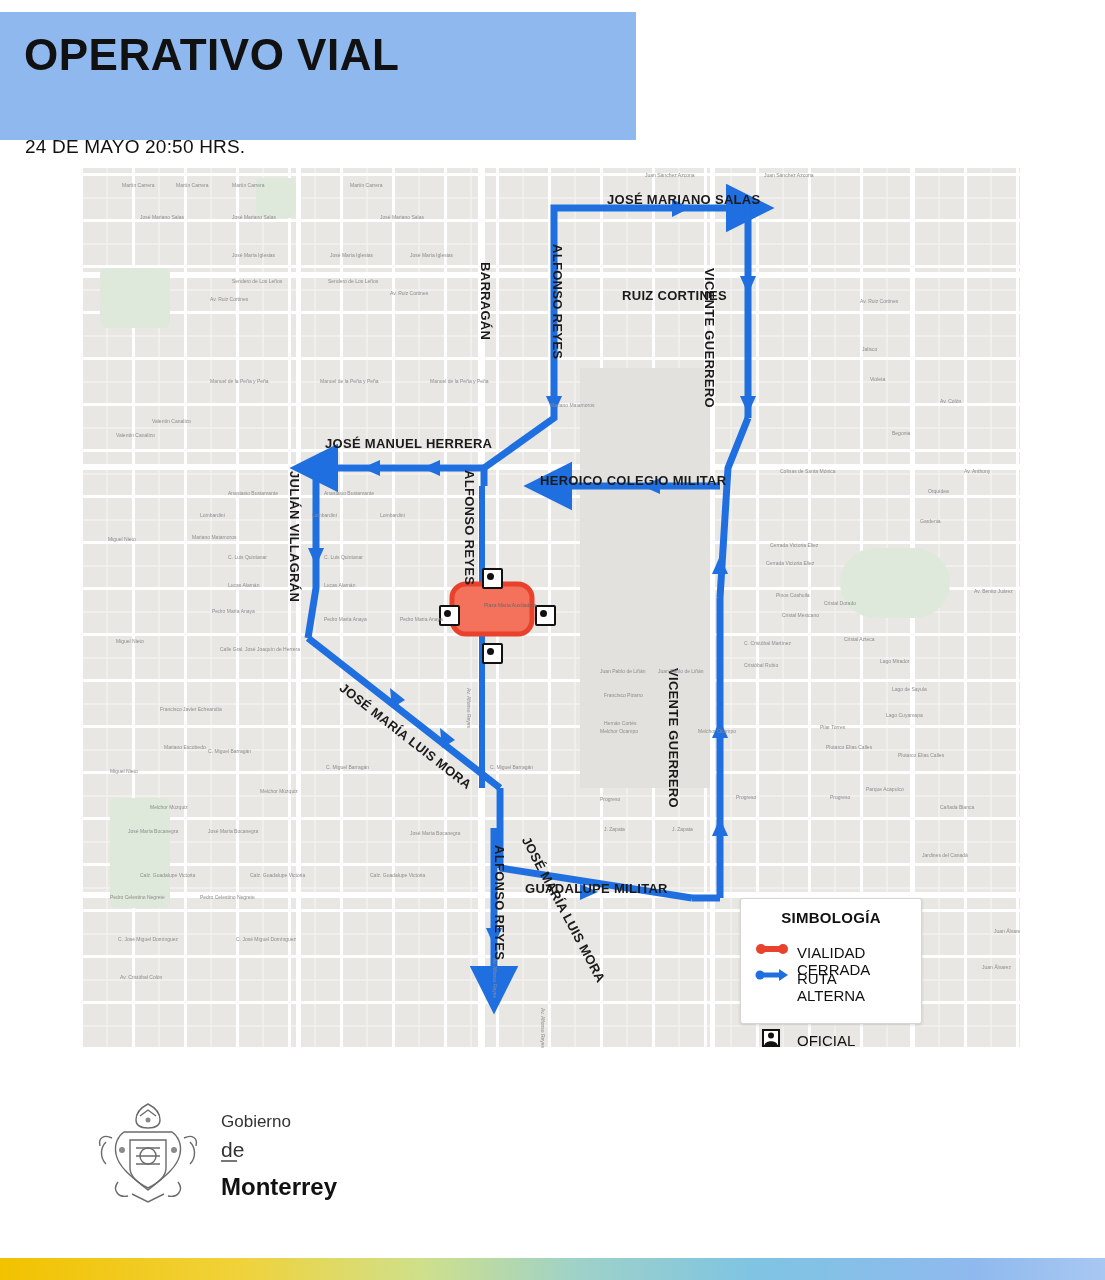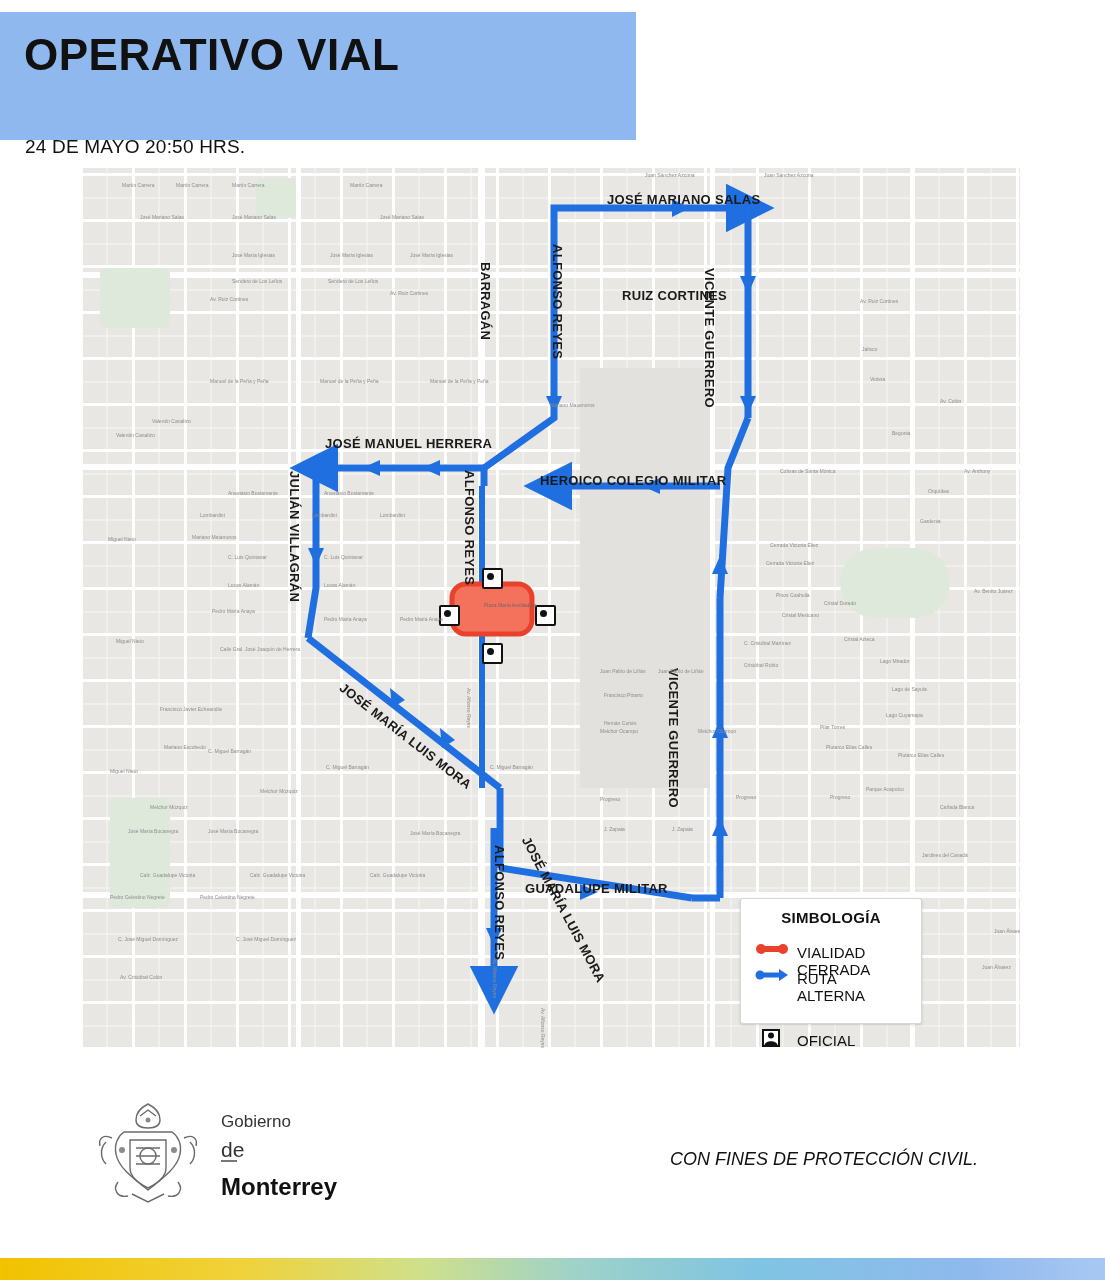--- a/index.html
+++ b/index.html
@@ -362,16 +362,15 @@
       <circle cx="60" cy="22" r="2.5"></circle>
     </g>
   </svg>
   <div class="g1">Gobierno</div>
   <div class="g2">de</div>
   <div class="gdash"></div>
   <div class="g3">Monterrey</div>
 </div>
 
 <div id="footer-note">
-  <div>CON FINES DE PROTECCIÓN CIVIL.</div>
 </div>
 
 <div id="strip"></div>
 
 </body></html>

